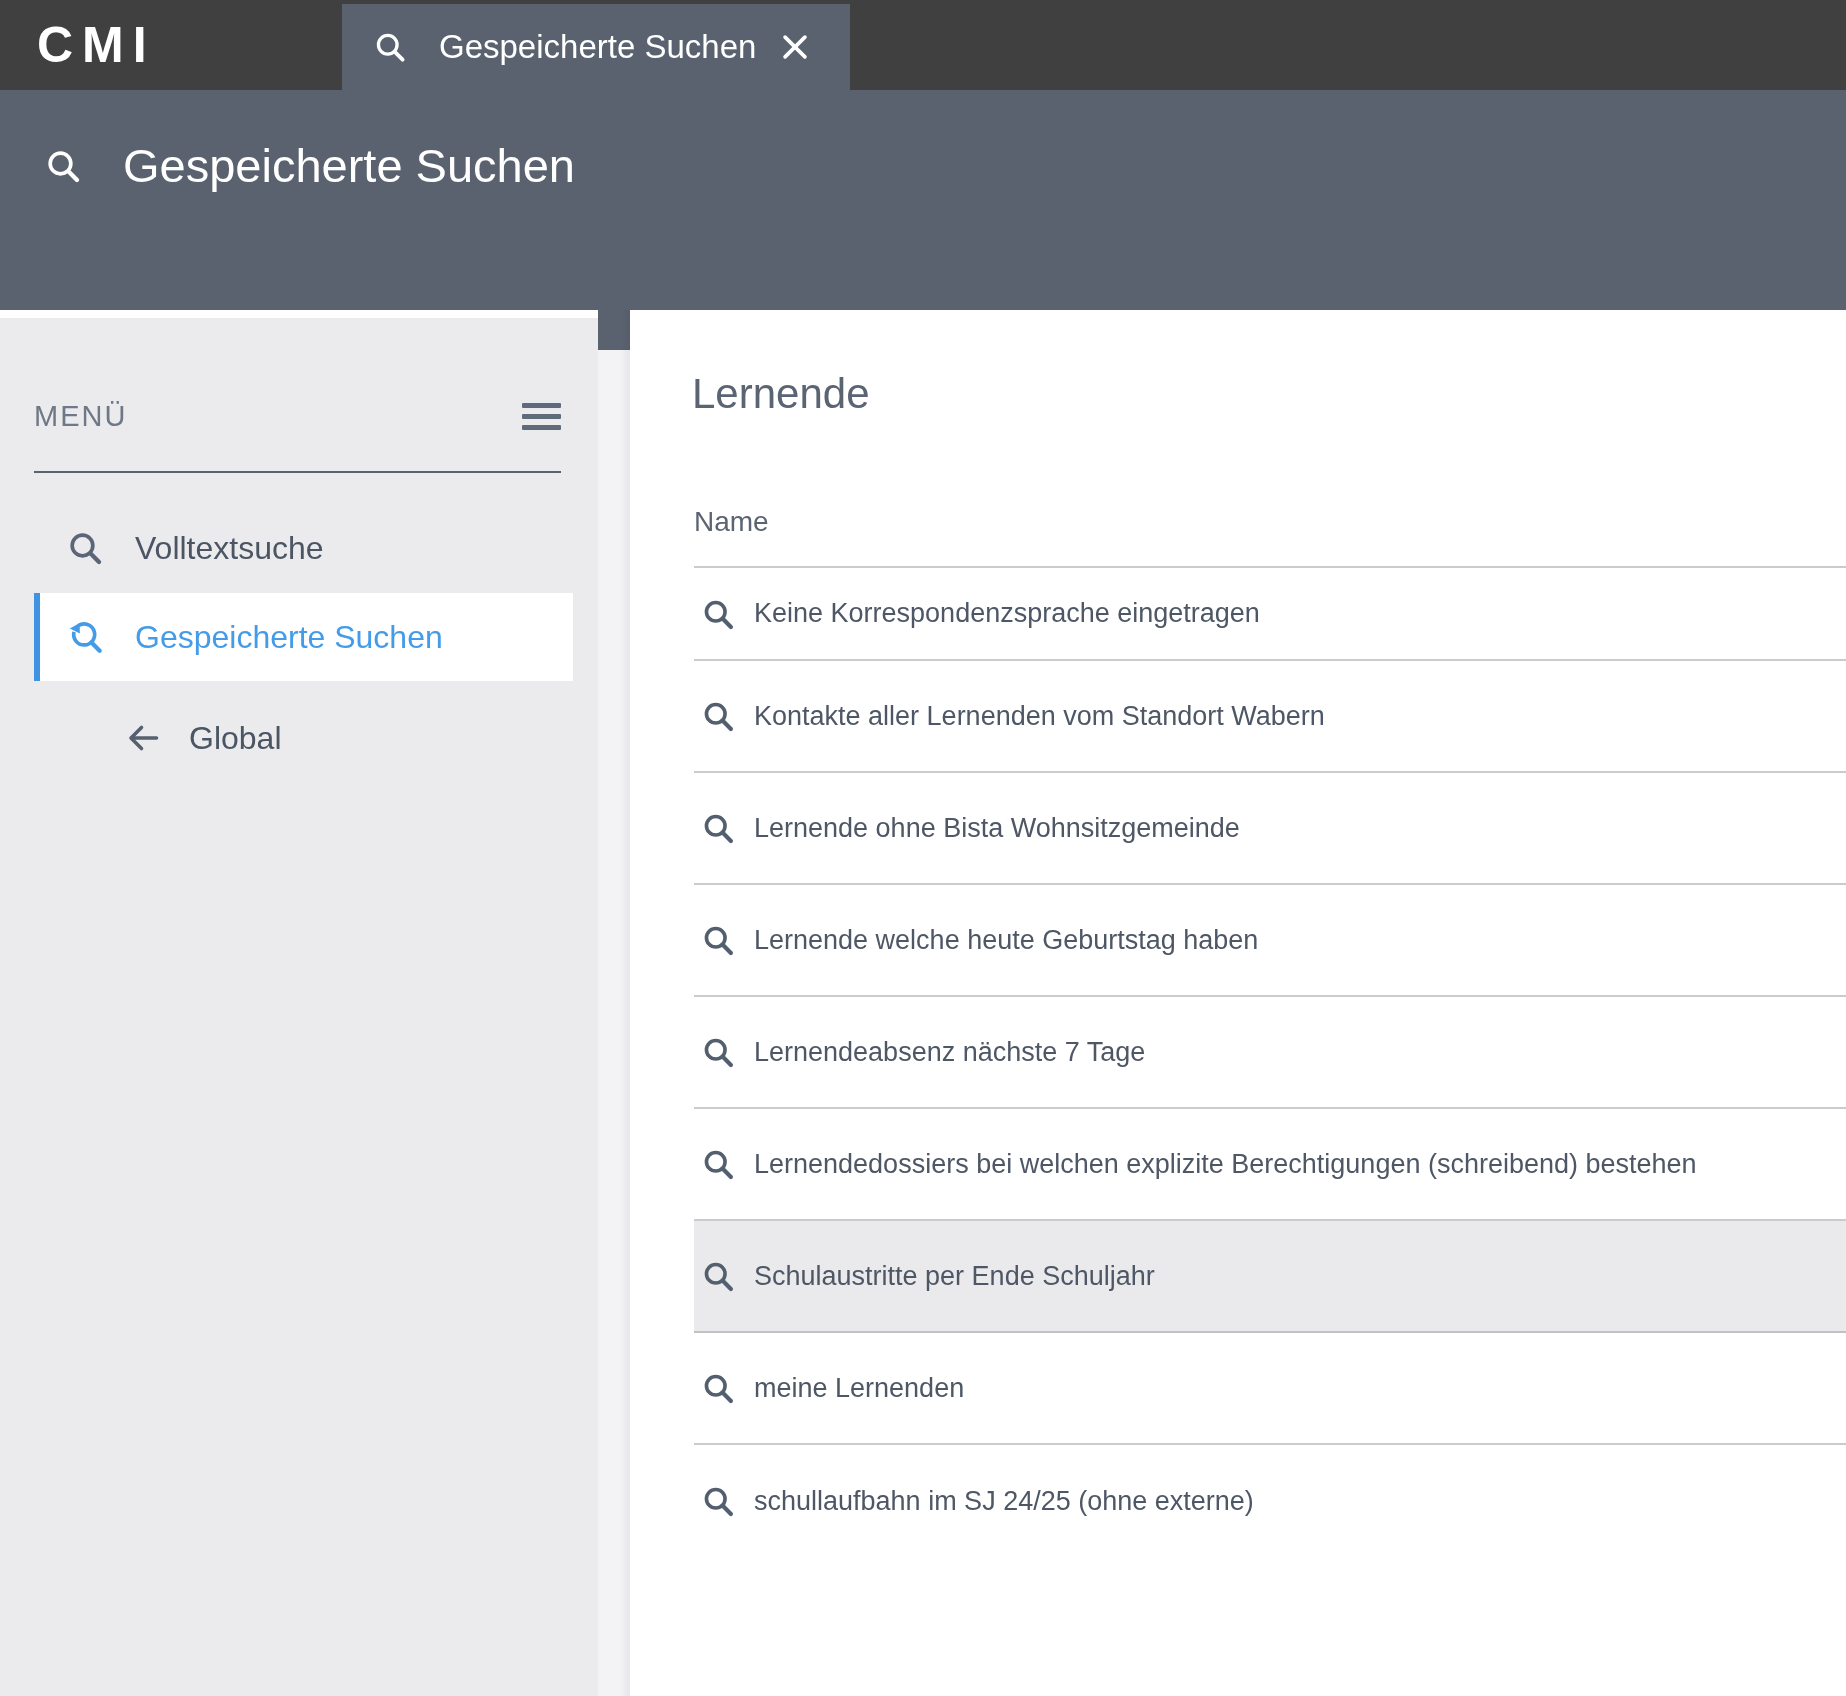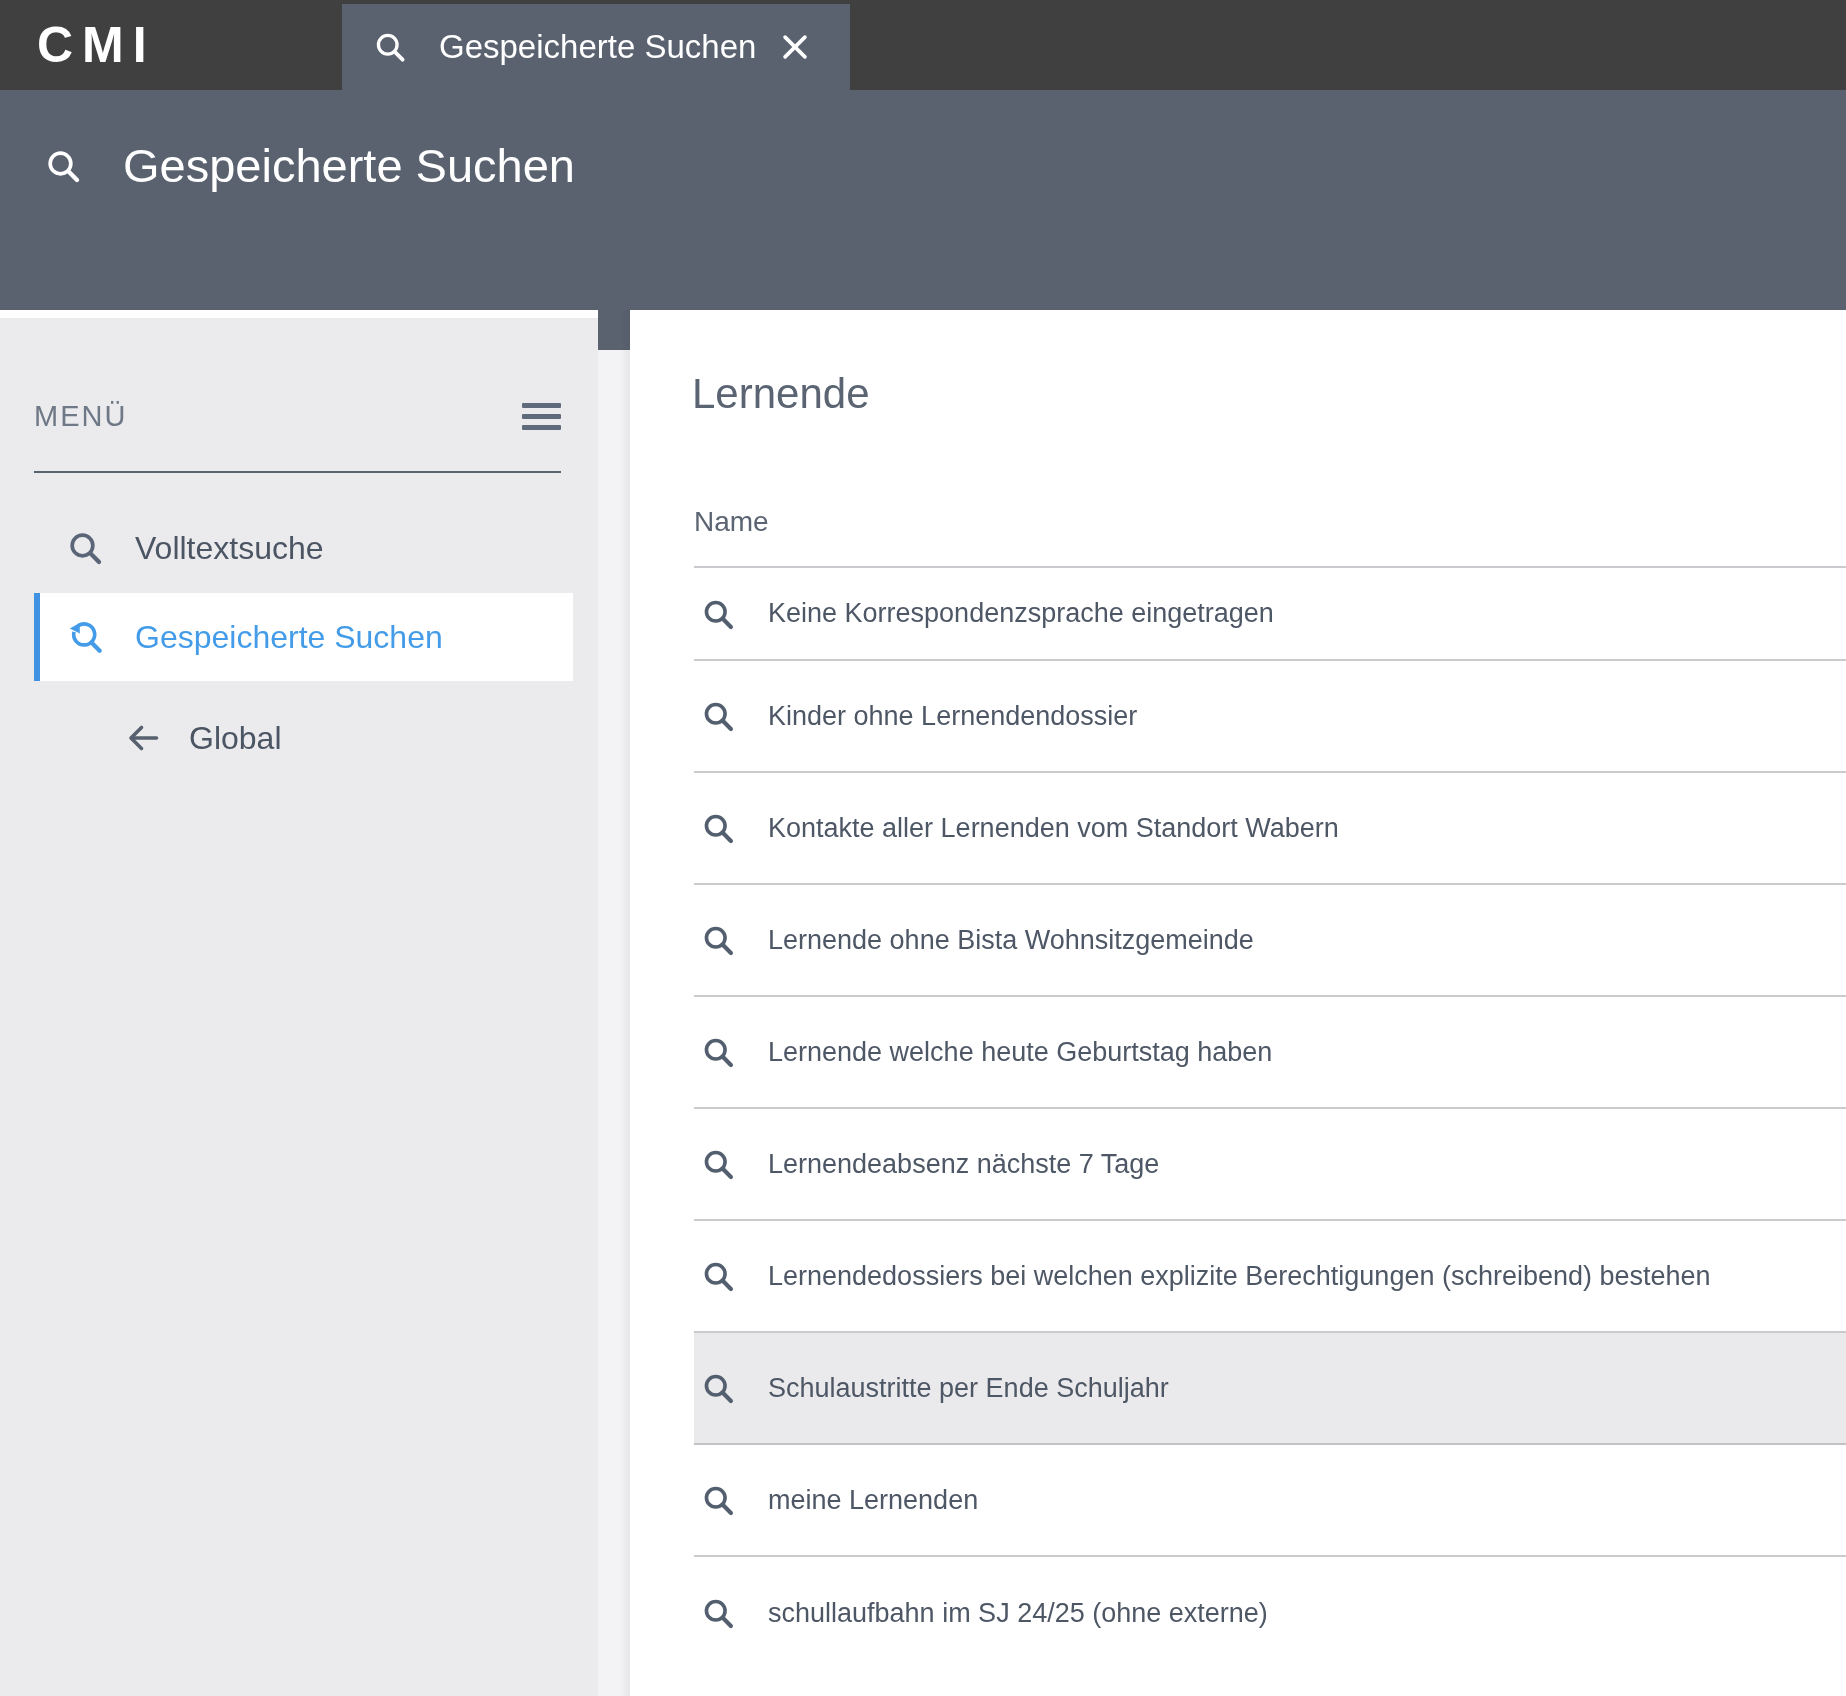--- a/index.html
+++ b/index.html
@@ -61,21 +61,21 @@
   .main { flex:1 1 auto; background:#fff; position:relative; }
   .main-title { position:absolute; left:62px; top:60px; font-size:42px; font-weight:400; color:#5B6472; }
   .list { position:absolute; left:64px; right:0; top:168px; }
   .col-header { height:90px; display:flex; align-items:center; font-size:28px; color:#5B6472;
                 border-bottom:2px solid #C9CBCE; cursor:pointer; }
   .row { height:112px; display:flex; align-items:center; border-bottom:2px solid #CBCBCD;
          cursor:pointer; }
   .row.first { height:93px; }
   .row.last { border-bottom:none; }
   .row .row-icon { width:36px; height:36px; color:#535F6F; margin-left:6px; flex:0 0 auto; }
-  .row .row-label { margin-left:32px; font-size:27px; color:#4E5765; white-space:nowrap; }
+  .row .row-label { margin-left:18px; font-size:27px; color:#4E5765; white-space:nowrap; }
   .row.highlighted { background:#EAEAEC; border-bottom-color:#C2C2C4; }
 
   svg { display:block; }
 </style>
 </head>
 <body>
 
 <div class="stage">
 
   <div class="topbar">
@@ -173,27 +173,20 @@
               <circle cx="10.5" cy="10.5" r="6.2" fill="none" stroke="currentColor" stroke-width="2.4"></circle>
               <line x1="15.2" y1="15.2" x2="20.6" y2="20.6" stroke="currentColor" stroke-width="2.8" stroke-linecap="round"></line>
             </svg>
           <span class="row-label">Keine Korrespondenzsprache eingetragen</span>
         </div>
         <div class="row">
           <svg class="row-icon" viewBox="0 0 24 24">
               <circle cx="10.5" cy="10.5" r="6.2" fill="none" stroke="currentColor" stroke-width="2.4"></circle>
               <line x1="15.2" y1="15.2" x2="20.6" y2="20.6" stroke="currentColor" stroke-width="2.8" stroke-linecap="round"></line>
             </svg>
-          <span class="row-label">Kinder ohne Lernendendossier</span>
-        </div>
-        <div class="row">
-          <svg class="row-icon" viewBox="0 0 24 24">
-              <circle cx="10.5" cy="10.5" r="6.2" fill="none" stroke="currentColor" stroke-width="2.4"></circle>
-              <line x1="15.2" y1="15.2" x2="20.6" y2="20.6" stroke="currentColor" stroke-width="2.8" stroke-linecap="round"></line>
-            </svg>
           <span class="row-label">Kontakte aller Lernenden vom Standort Wabern</span>
         </div>
         <div class="row">
           <svg class="row-icon" viewBox="0 0 24 24">
               <circle cx="10.5" cy="10.5" r="6.2" fill="none" stroke="currentColor" stroke-width="2.4"></circle>
               <line x1="15.2" y1="15.2" x2="20.6" y2="20.6" stroke="currentColor" stroke-width="2.8" stroke-linecap="round"></line>
             </svg>
           <span class="row-label">Lernende ohne Bista Wohnsitzgemeinde</span>
         </div>
         <div class="row">

